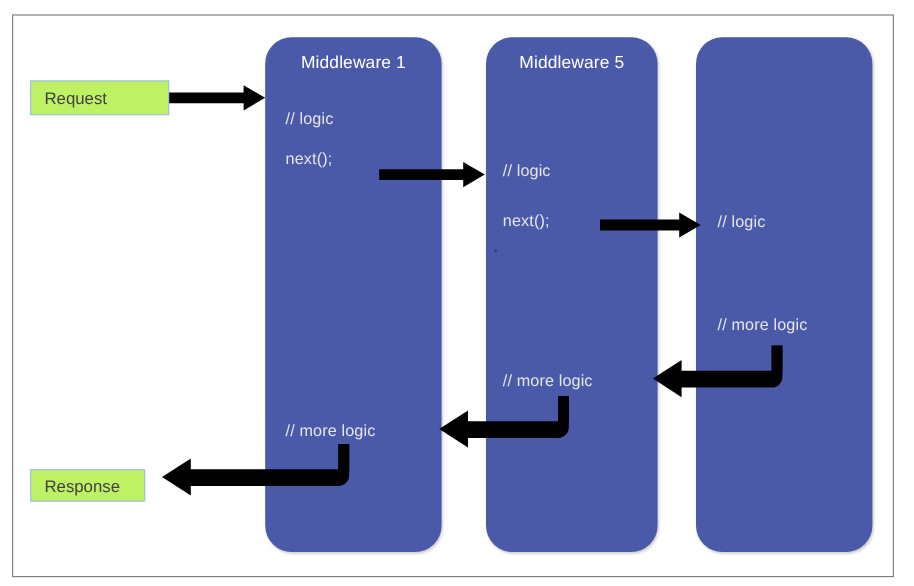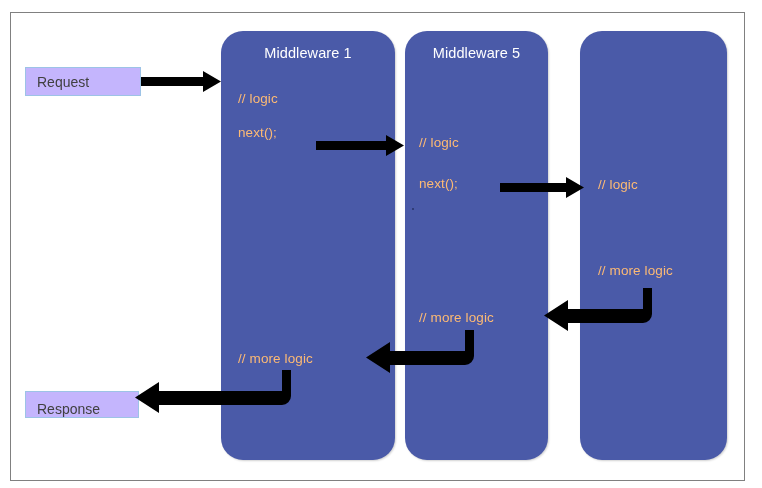--- a/index.html
+++ b/index.html
@@ -24,36 +24,36 @@
   
   .mw{
     position:absolute;
     top:31px;
     height:429px;
     background:#4a5aa8;
     border-radius:22px;
     box-sizing:border-box;
     box-shadow:1px 1px 2px rgba(0,0,0,.18);
   }
-  #mw1{left:221px;width:174px;}
+  #mw1{left:221px;width:147px;}
   #mw2{left:405px;width:143px;}
   #mw3{left:580px;width:147px;}
 
   .mw-title{
     position:absolute;
     left:0;right:0;
     top:14px;
     text-align:center;
     color:#ffffff;
     font-size:14.5px;
     letter-spacing:.1px;
   }
   .code{
     position:absolute;
-    color:#fdba74;
+    color:#e5e5e5;
     font-size:13.5px;
     white-space:nowrap;
     letter-spacing:.1px;
     text-align:center;
   }
 
   
   #mw1-logic  {left:17px;top:60px;}
   #mw1-next   {left:17px;top:94px;}
   #mw1-more   {left:17px;top:320px;}
@@ -70,30 +70,30 @@
     position:absolute;
     left:7px;top:177px;
     width:2px;height:2px;
     background:#2f3c77;
   }
 
   
   .iobox{
     position:absolute;
     border:1px solid #9dc3e6;
-    background:#c4b5fd;
+    background:#bef264;
     box-sizing:border-box;
     display:flex;
     align-items:center;
     color:#404040;
     font-size:14px;
     padding-left:11px;
   }
   #request-box {left:25px;top:67px; width:116px;height:29px;}
-  #response-box{left:25px;top:391px;width:114px;height:27px;align-items:flex-end;}
+  #response-box{left:25px;top:391px;width:96px;height:27px;}
 
   
   .arrow-svg{position:absolute;overflow:visible;}
   .abar{fill:#000000;}
 </style>
 </head>
 <body>
 
 <div id="canvas">
 

